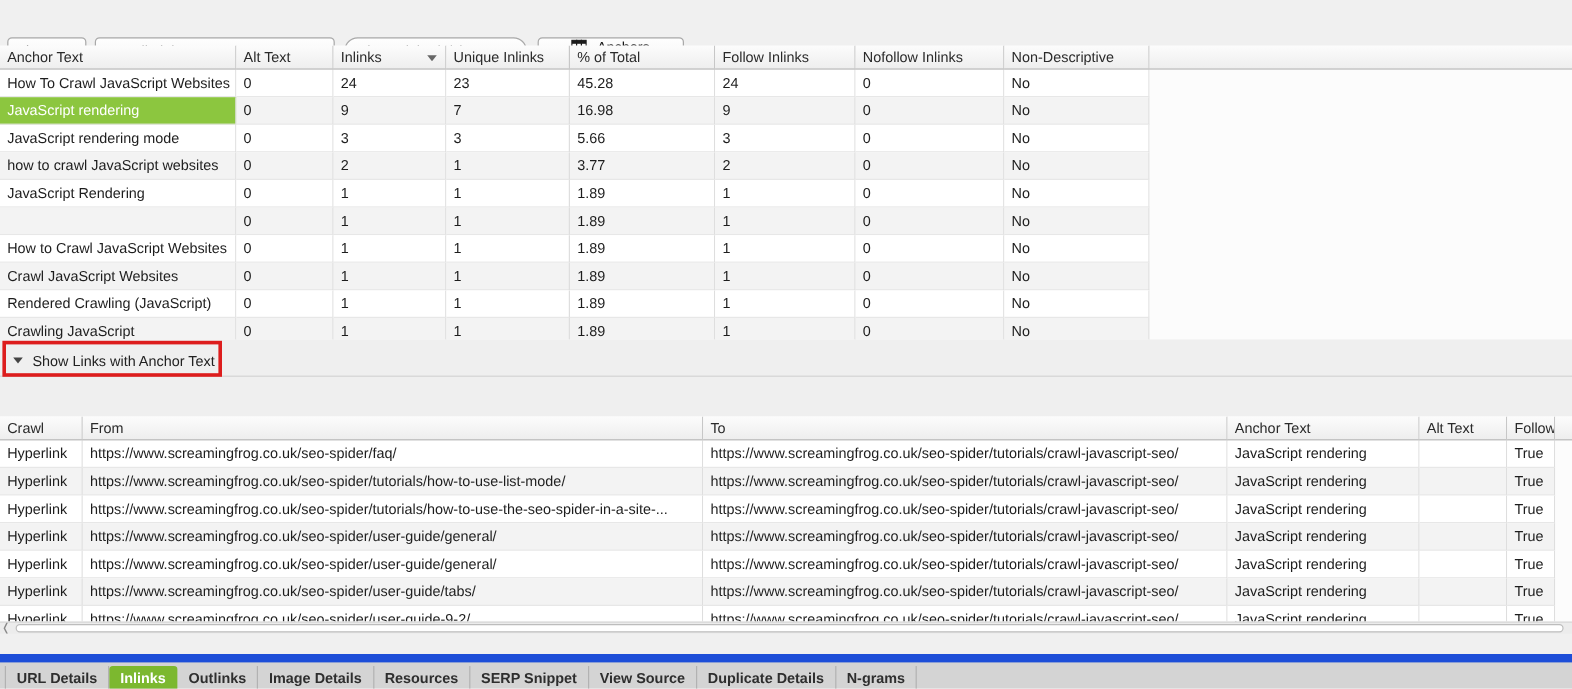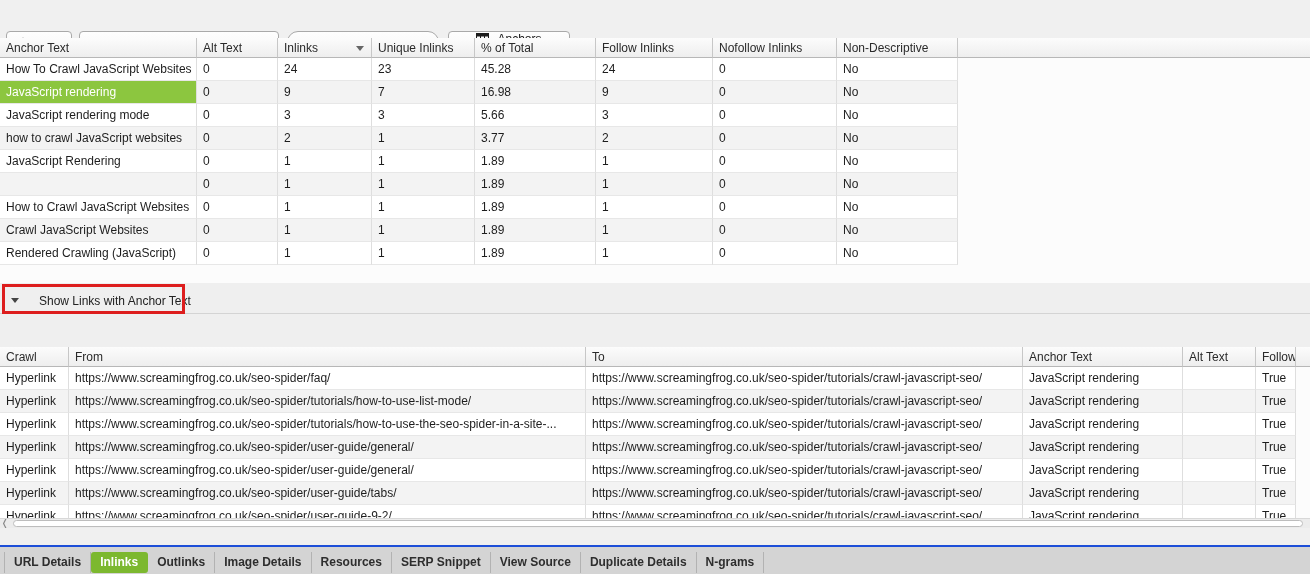--- a/index.html
+++ b/index.html
@@ -44,36 +44,36 @@
   td.sel { background:#8CC63F !important; color:#ffffff; }
   th.filler { border-right:none; }
   td.filler { background:#fcfcfc !important; border-right:none; border-bottom:none; }
   .sort-arrow { position:absolute; right:7px; top:8px; width:0; height:0;
     border-left:4px solid transparent; border-right:4px solid transparent;
     border-top:5px solid #666; }
   
   .section-band { position:absolute; top:283px; left:0; width:1310px; height:64px;
     background:#efefef; }
   .toggle-bar { height:26px; margin-top:5px; border-bottom:1px solid #d4d4d4;
-    display:flex; align-items:center; gap:20px; padding-left:11px; color:#222; }
+    display:flex; align-items:center; gap:8px; padding-left:11px; color:#222; }
   .tri-down { width:0; height:0; border-left:4px solid transparent;
     border-right:4px solid transparent; border-top:5px solid #444; }
   .red-box { position:absolute; left:2px; top:284px; width:183px; height:30px;
     border:3px solid #DD1D1D; z-index:6; pointer-events:none; }
   
   .hscroll { position:absolute; top:518px; left:0; width:1310px; height:10px;
     background:#ececec; border-top:1px solid #d8d8d8; }
   .hs-arrow { position:absolute; left:1px; top:-1px; font-size:9px; color:#888;
     line-height:10px; }
   .hs-thumb { position:absolute; left:13px; right:7px; top:1px; height:7px;
     background:#ffffff; border:1px solid #bdbdbd; border-radius:4px; }
   
   .tabbar { position:absolute; top:545px; left:0; width:1310px; height:29px;
-    background:#d4d4d4; border-top:2px solid #1d4ed8;
-    display:flex; align-items:center; padding:3px 0 0 4px; }
+    background:#d4d4d4; border-top:7px solid #1d4ed8;
+    display:flex; align-items:flex-start; padding:3px 0 0 4px; }
   .tab { height:21px; line-height:21px; padding:0 9px; font-weight:bold;
     color:#2e2e2e; border-right:1px solid #b2b2b2; white-space:nowrap; }
   .tab:first-child { border-left:1px solid #b2b2b2; }
   .tab.active { background:#7CB82F; color:#ffffff; border-radius:3px;
     border-right-color:transparent; }
 </style>
 </head>
 <body>
 
 <div class="app">
@@ -243,20 +243,31 @@
             <td>Rendered Crawling (JavaScript)</td>
             <td>0</td>
             <td>1</td>
             <td>1</td>
             <td>1.89</td>
             <td>1</td>
             <td>0</td>
             <td>No</td>
             <td class="filler"></td>
           </tr>
+          <tr class="odd">
+            <td>Crawling JavaScript</td>
+            <td>0</td>
+            <td>1</td>
+            <td>1</td>
+            <td>1.89</td>
+            <td>1</td>
+            <td>0</td>
+            <td>No</td>
+            <td class="filler"></td>
+          </tr>
         </tbody>
     </table>
   </div>
 
   <div class="section-band">
     <div class="toggle-bar">
       <span class="tri-down"></span>
       <span>Show Links with Anchor Text</span>
     </div>
   </div>

